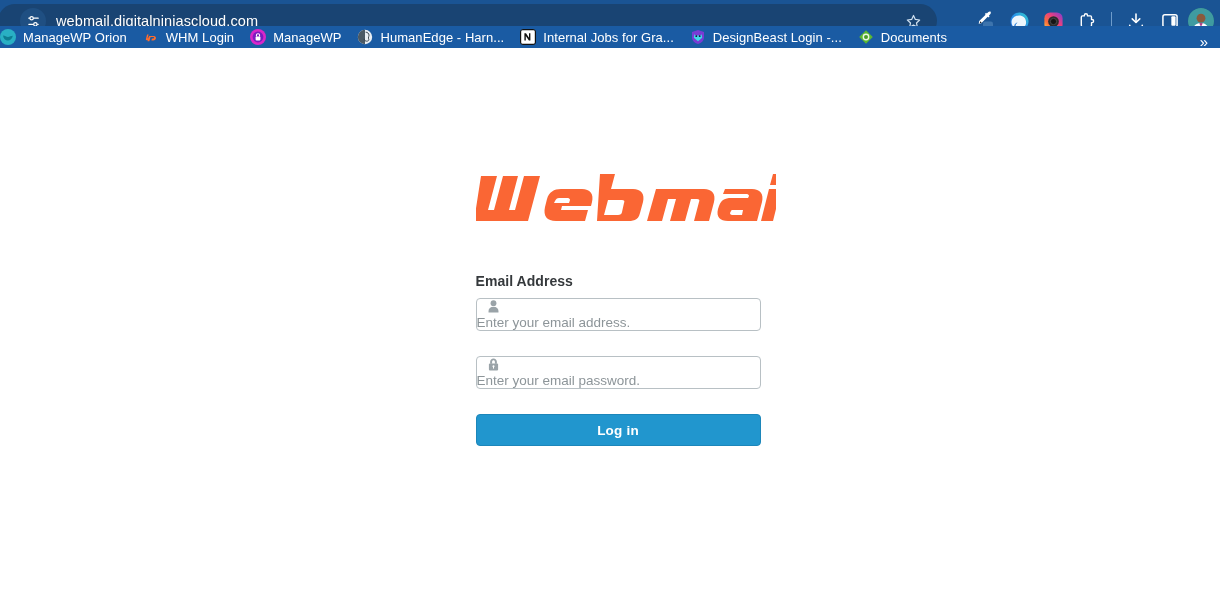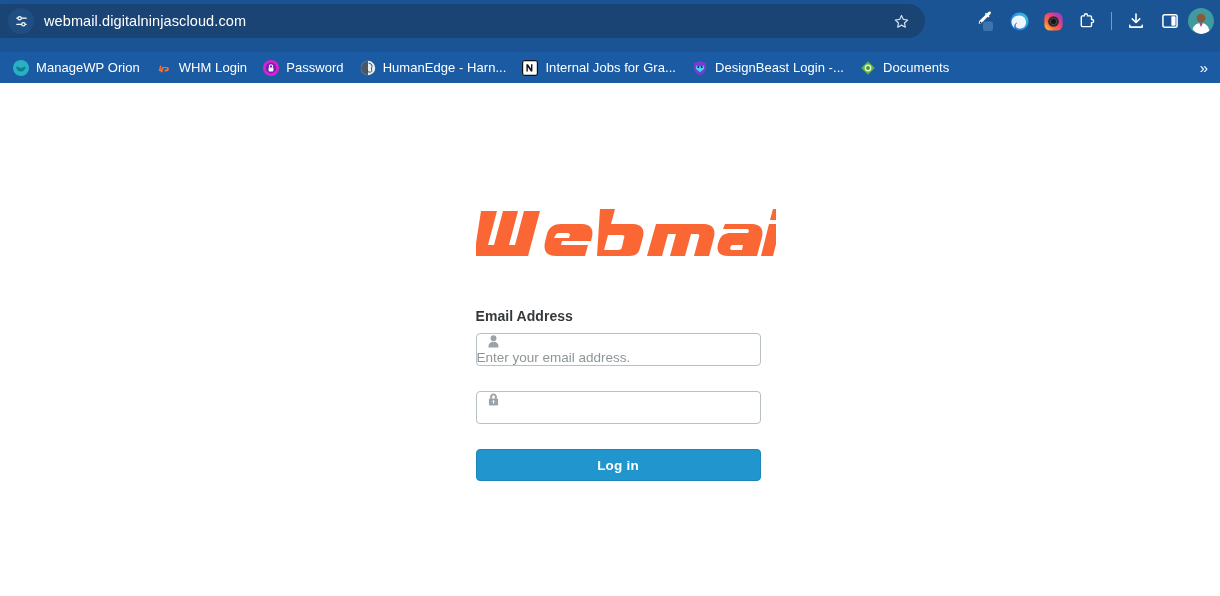--- a/index.html
+++ b/index.html
@@ -12,26 +12,27 @@
     font-family: "Liberation Sans", sans-serif;
   }
 
   
   .browser-chrome {
     width: 1220px;
     background: #1a5494;
     user-select: none;
   }
   .toolbar {
-    height: 52px;
+    height: 26px;
     background: #1a5494;
     display: flex;
     align-items: center;
     padding: 0 8px 0 0;
     position: relative;
+    margin-left: 12px;
   }
   .omnibox {
     position: absolute;
     left: -14px;
     top: 4px;
     height: 34px;
     width: 939px;
     background: #194473;
     border-radius: 17px;
     display: flex;
@@ -84,25 +85,25 @@
     width: 26px; height: 26px;
     border-radius: 50%;
     overflow: hidden;
     flex: 0 0 auto;
     background: #2f7f86;
     position: relative;
   }
 
   
   .bookmarks-bar {
-    height: 31px;
+    height: 22px;
     background: #1a5ba3;
     display: flex;
     align-items: center;
-    padding: 0 6px 0 13px;
+    padding: 0 6px 0 0;
     position: relative;
     overflow: hidden;
   }
   .bookmark {
     display: flex;
     align-items: center;
     gap: 7px;
     padding: 3px 8px;
     border-radius: 5px;
     white-space: nowrap;
@@ -325,21 +326,21 @@
       <span class="bm-label">WHM Login</span>
     </div>
 
     <div class="bookmark">
       <svg class="bm-ico" viewBox="0 0 16 16">
         <circle cx="8" cy="8" r="8" fill="#d926c9"></circle>
         <circle cx="8" cy="8" r="5.4" fill="#7c1bbf"></circle>
         <path d="M8 4.2c1.2 0 2.1.9 2.1 2.1v1.1H9V6.3c0-.6-.4-1-1-1s-1 .4-1 1v1.1H5.9V6.3c0-1.2.9-2.1 2.1-2.1z" fill="#ffffff"></path>
         <rect x="5.6" y="7.4" width="4.8" height="4.2" rx="1" fill="#ffffff"></rect>
       </svg>
-      <span class="bm-label">Password</span>
+      <span class="bm-label">ManageWP</span>
     </div>
 
 
     <div class="bookmark">
       <svg class="bm-ico" viewBox="0 0 16 16">
         <circle cx="8" cy="8" r="7.2" fill="#e8eef3"></circle>
         <path d="M8 .8A7.2 7.2 0 0 0 8 15.2z" fill="#4a5964"></path>
         <path d="M8.6 3.2c1.9 0 3.4 1.2 3.4 3 0 1.1-.6 1.9-.6 2.8 0 .7.4 1 .4 1.6 0 .9-.8 1.6-2 1.6-1.5 0-2.6-1-2.6-2.4" fill="none" stroke="#2f3b44" stroke-width="0.9"></path>
       </svg>
       <span class="bm-label">HumanEdge - Harn...</span>
@@ -414,17 +415,18 @@
 
     <div class="input-group">
       <span class="input-addon">
         <svg width="15" height="15" viewBox="0 0 16 16">
           <path d="M8 1.6c-2.1 0-3.6 1.5-3.6 3.5v2h2.1v-2c0-.9.7-1.6 1.5-1.6s1.5.7 1.5 1.6v2h2.1v-2c0-2-1.5-3.5-3.6-3.5z" fill="#9aa3a8"></path>
           <rect x="3.1" y="6.8" width="9.8" height="7.6" rx="1.1" fill="#9aa3a8"></rect>
           <circle cx="8" cy="9.8" r="1.1" fill="#ffffff"></circle>
           <rect x="7.45" y="10.2" width="1.1" height="2.3" rx="0.5" fill="#ffffff"></rect>
         </svg>
       </span>
+      <input class="input-field" type="password" autocomplete="off" placeholder="Enter your email password." style="">
     </div>
 
     <button class="btn-login" type="button">Log in</button>
   </div>
 </div>
 
 </body></html>

